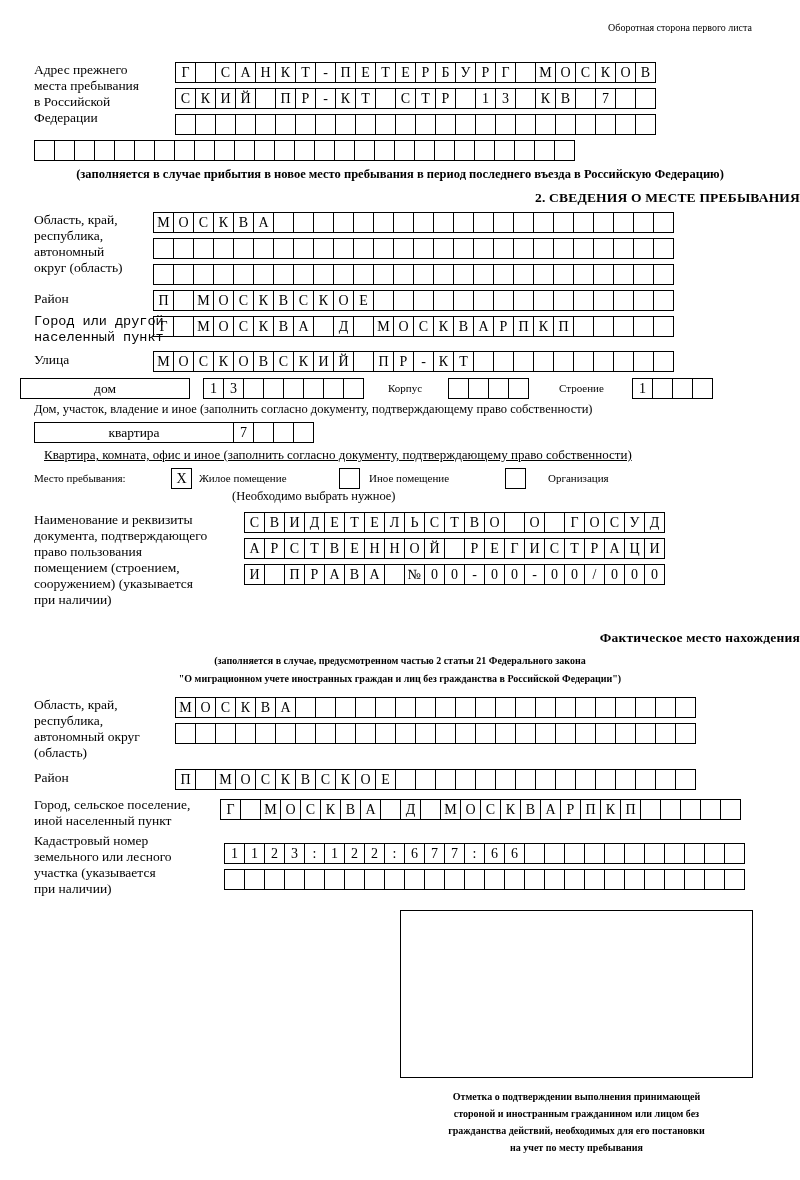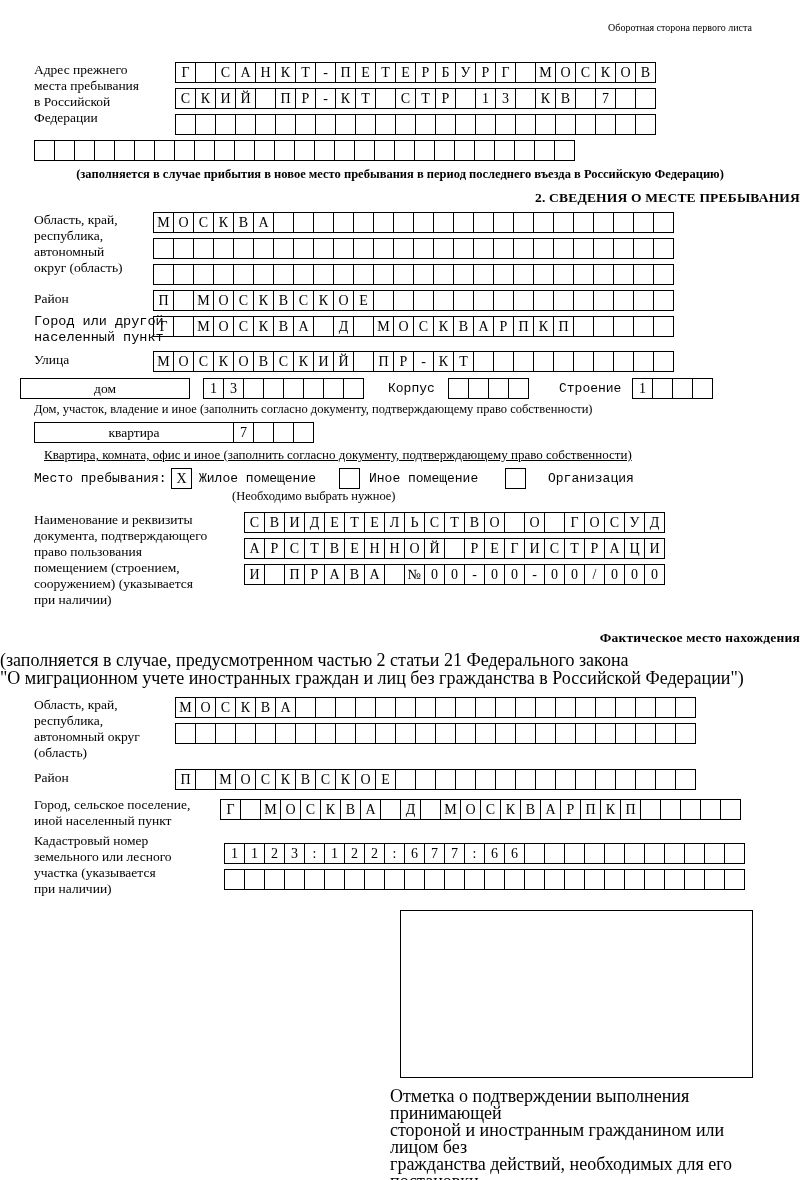--- a/index.html
+++ b/index.html
@@ -27,23 +27,22 @@
     width:21px;height:21px;
     border:1px solid #000;
     margin-right:-1px;
     box-sizing:border-box;
     font-size:14px;
     line-height:19px;
     text-align:center;
     font-family:"Liberation Serif", serif;
   }
   .inline-lbl{
-    font-size:13px;
+    font-size:11px;
     line-height:21px;
-    font-family:Liberation Mono, monospace;
   }
   .framed{
     border:1px solid #000;
     box-sizing:border-box;
     height:21px;
     font-size:13.5px;
     line-height:19px;
     text-align:center;
   }
   .note{
@@ -54,23 +53,24 @@
     font-size:13.5px;
     font-weight:bold;
     text-align:right;
     letter-spacing:0.2px;
   }
   .bigbox{
     border:1px solid #000;
     box-sizing:border-box;
   }
   .footnote{
-    font-size:18px;
-    text-align:left;
+    font-size:10px;
+    text-align:center;
     line-height:17px;
+    font-weight:bold;
   }
 </style>
 </head>
 <body>
 
 <div class="page">
 
   <div class="hdr-right">Оборотная сторона первого листа</div>
 
   <div class="row lbl" style="left:34px;top:62px;width:140px;">Адрес прежнего

